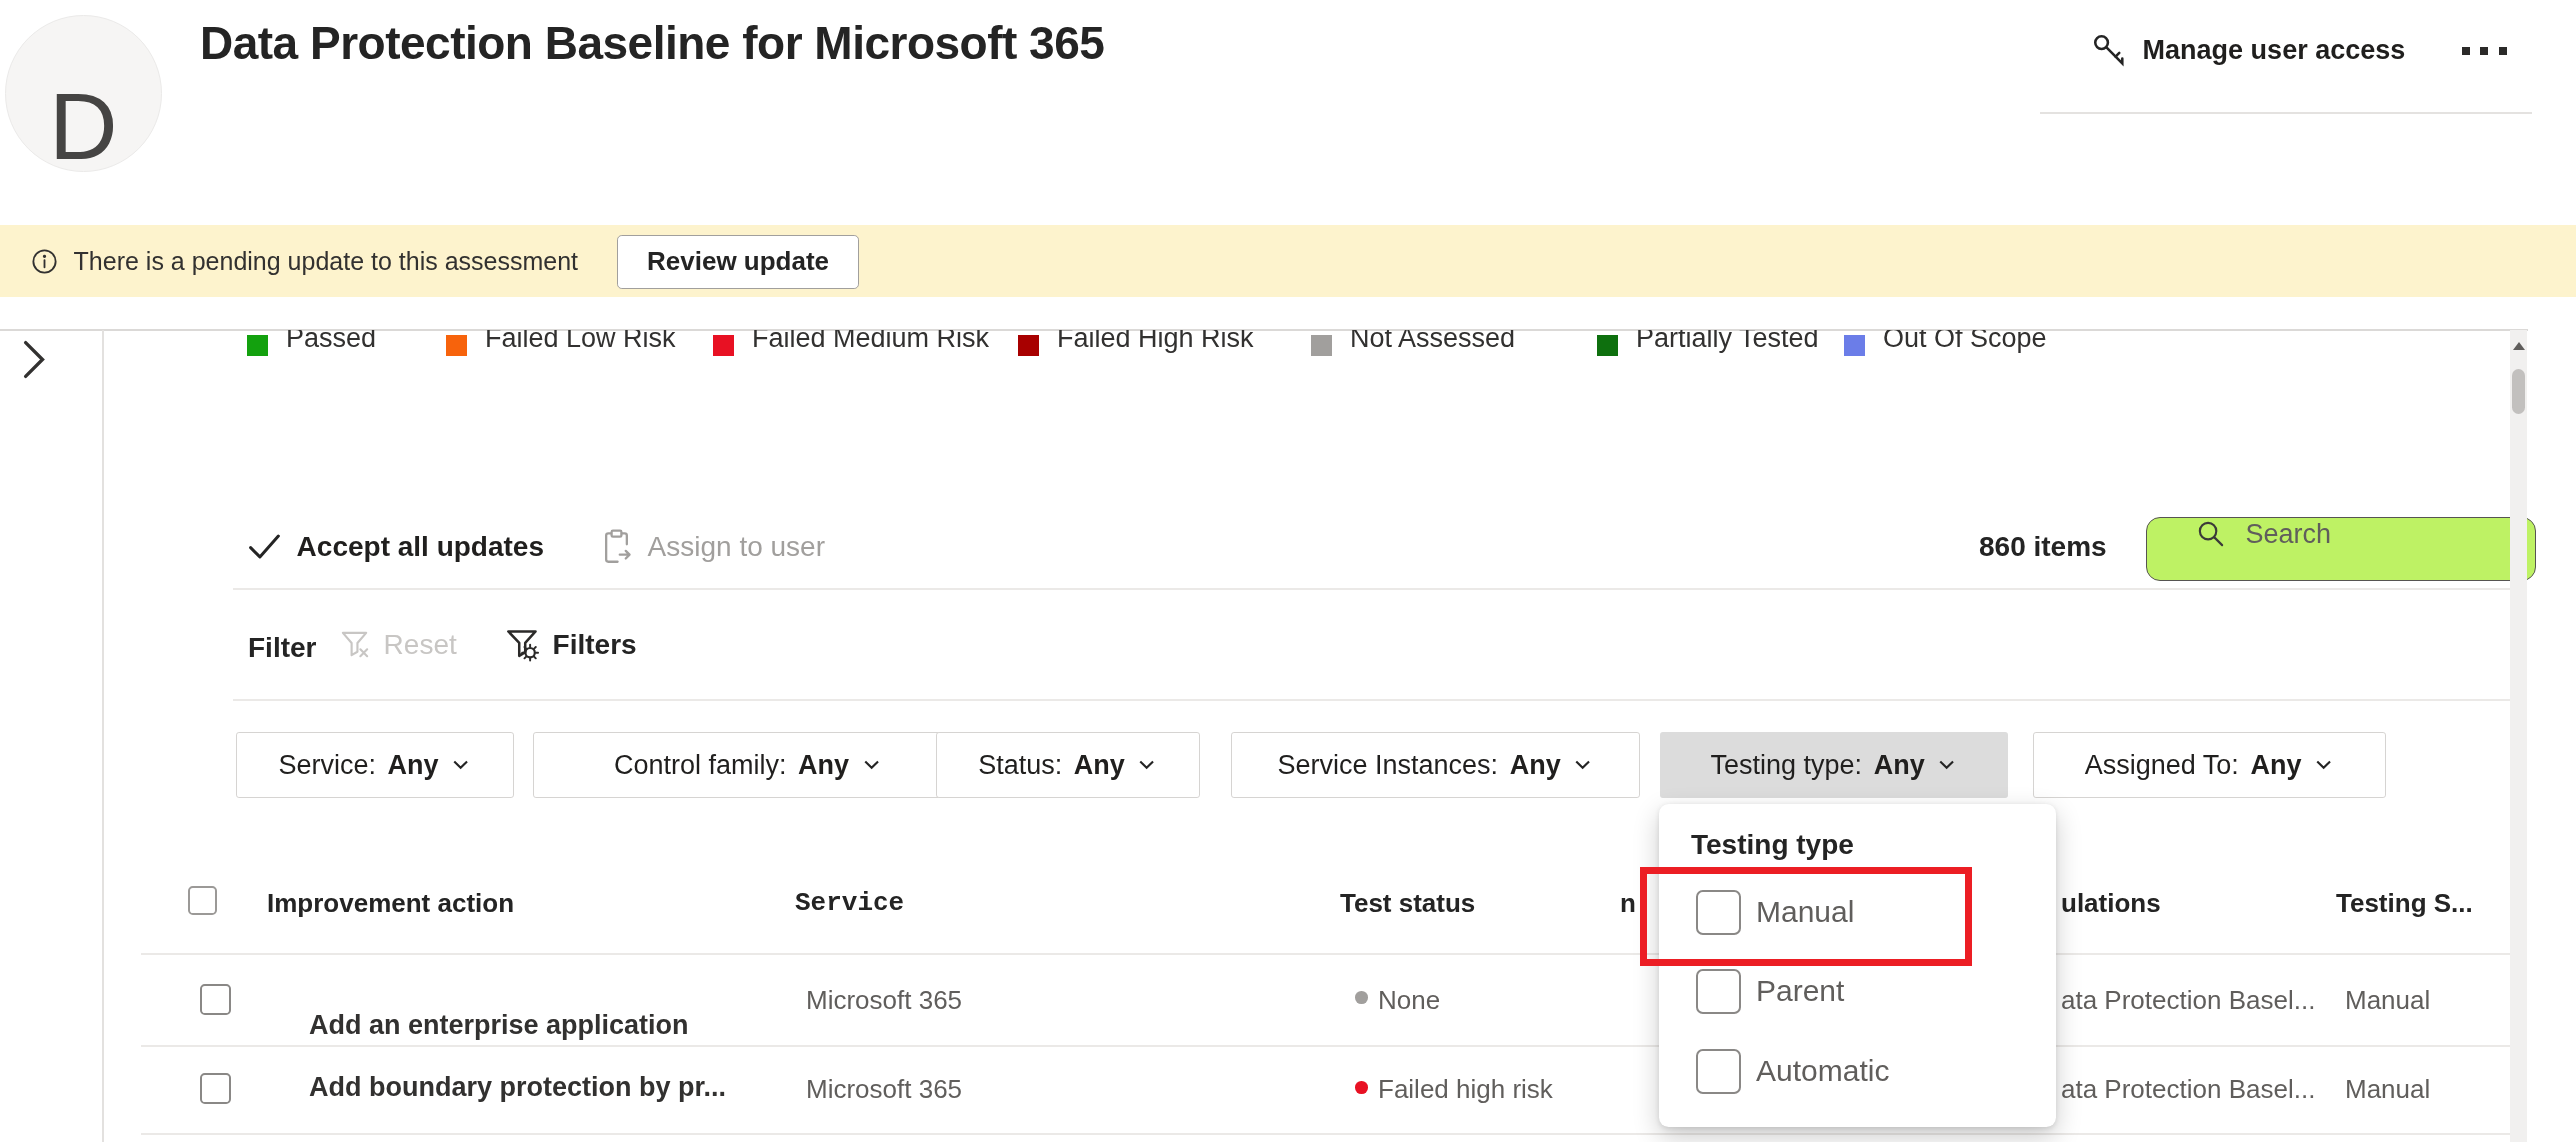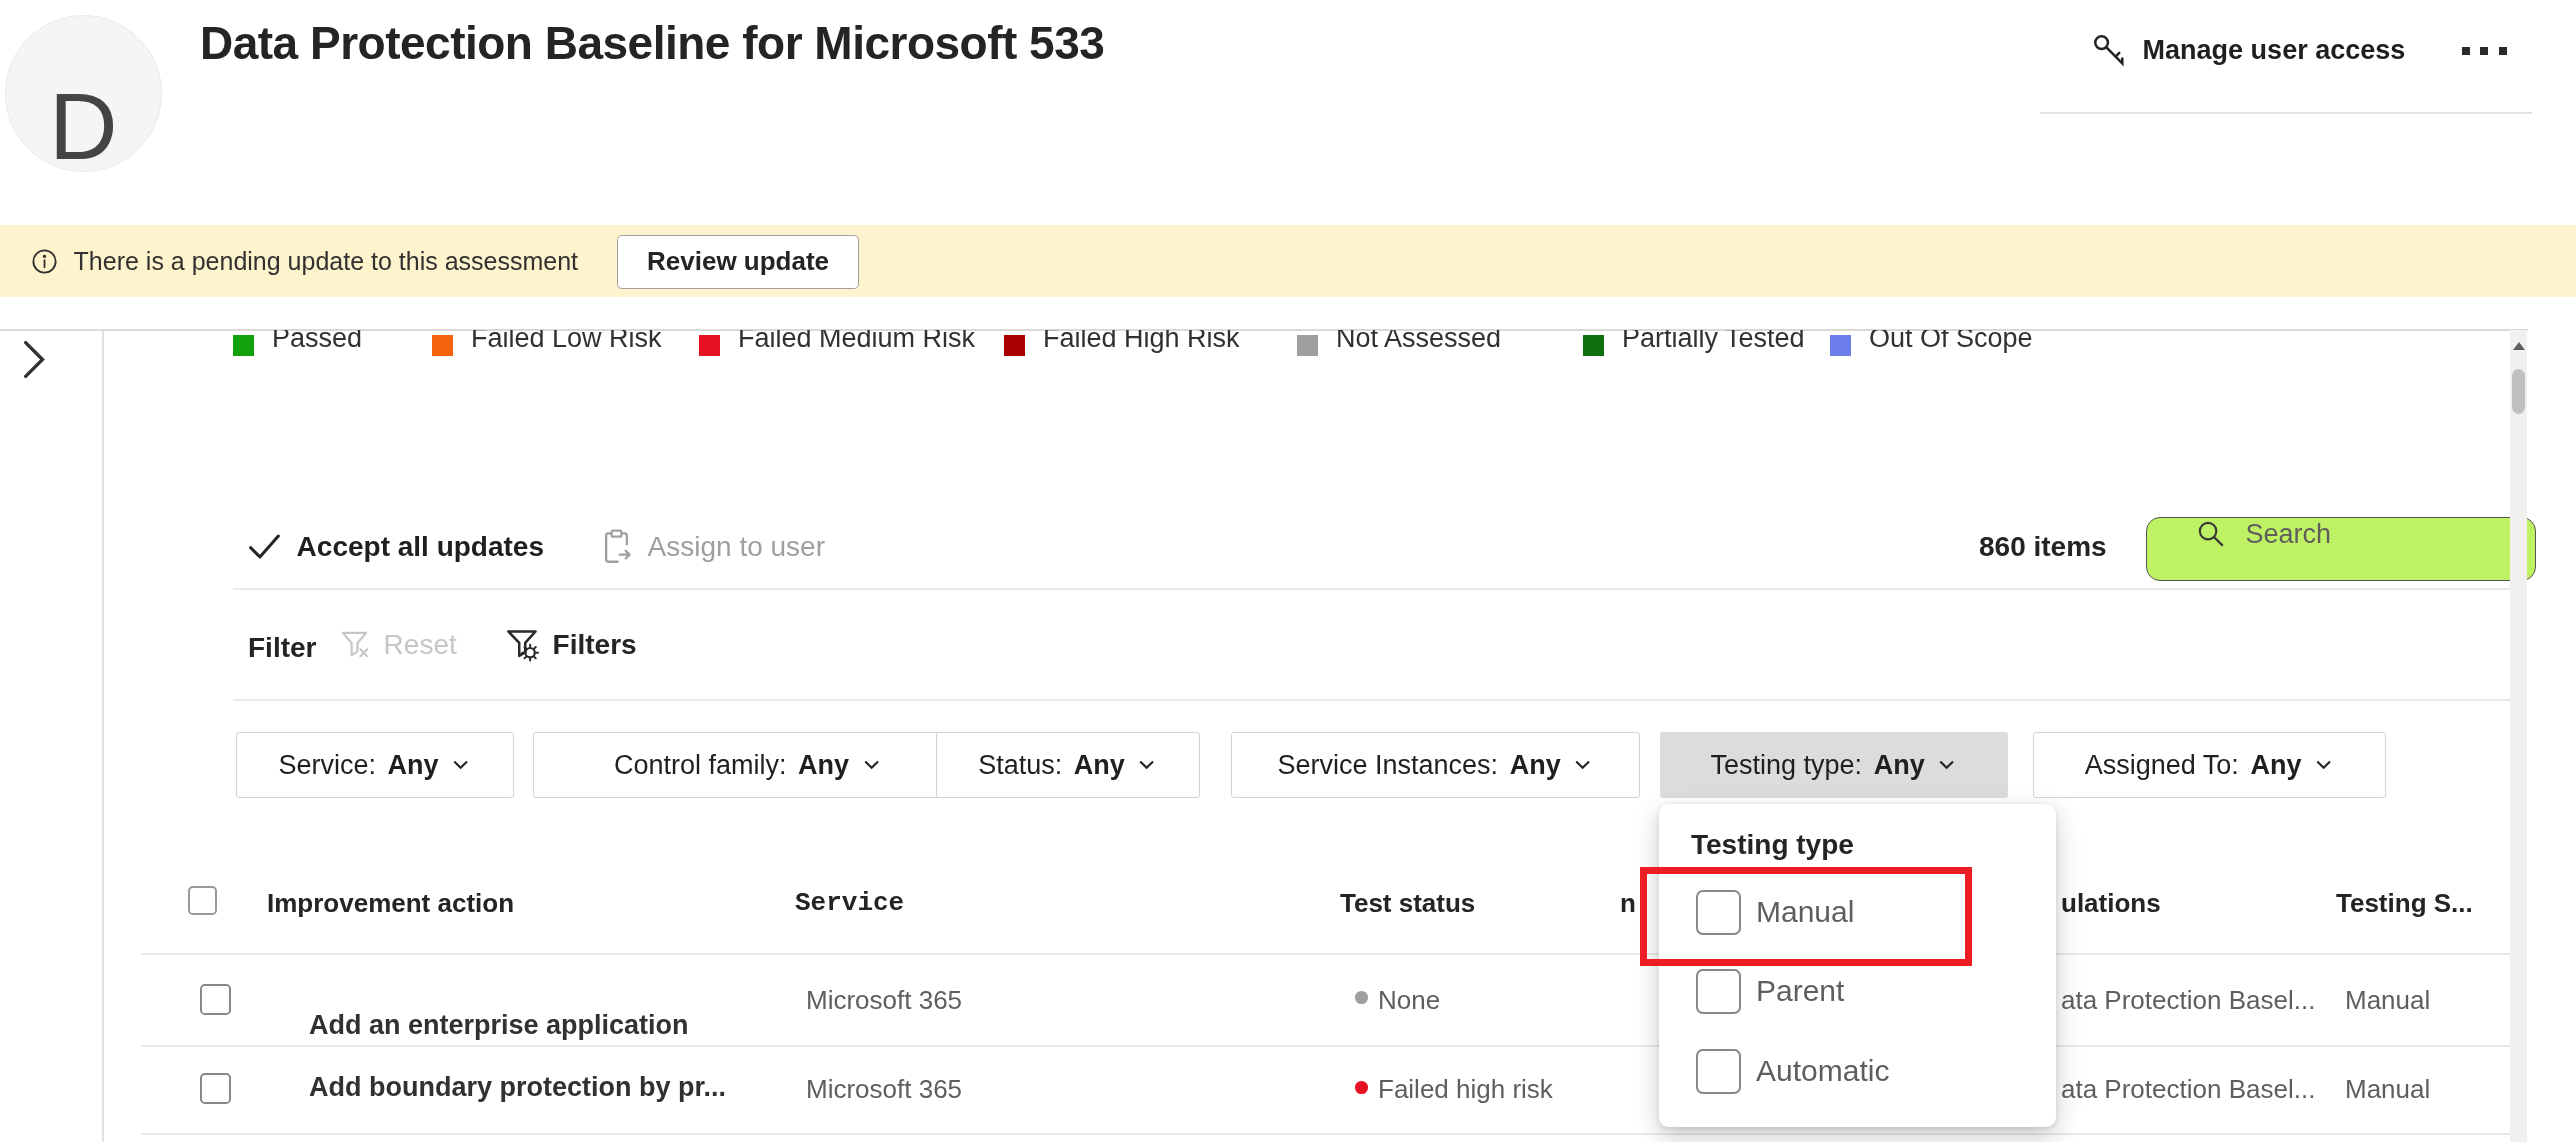--- a/index.html
+++ b/index.html
@@ -29,21 +29,21 @@
 
   
   .content-topline{left:0;top:329px;width:2528px;height:1.9px;background:#dbd9d7;}
   .left-rail{left:102px;top:330px;width:1.9px;height:812px;background:#e3e1df;}
   .scrollbar{left:2510px;top:330px;width:17.4px;height:812px;background:#f1f0ef;z-index:60;}
   .scroll-up{position:absolute;left:2.9px;top:11.6px;width:0;height:0;border-left:6.3px solid transparent;
              border-right:6.3px solid transparent;border-bottom:8.7px solid #5f5d5b;}
   .scroll-thumb{position:absolute;left:1.9px;top:39px;width:13.6px;height:45px;background:#c2c0be;border-radius:6.8px;}
 
   
-  .legend-strip{left:88px;top:330px;width:1966px;height:37px;overflow:hidden;}
+  .legend-strip{left:102px;top:330px;width:1966px;height:37px;overflow:hidden;}
   .legend-item{position:absolute;top:0;height:37px;}
   .legend-swatch{position:absolute;top:4.8px;width:21.3px;height:21.3px;}
   .legend-label{position:absolute;left:39px;top:-6.8px;font-size:27px;color:#323130;white-space:nowrap;}
   .legend-more{position:absolute;top:-6.8px;font-size:27px;color:#323130;white-space:nowrap;}
 
   
   .accept-btn{left:246px;top:528px;}
   .assign-btn{left:599px;top:528px;color:#a19f9d;}
   .assign-btn .cmd-label{color:#a19f9d;font-weight:400;}
   .items-count{left:1979px;top:531px;font-size:28px;font-weight:700;}
@@ -86,21 +86,21 @@
   .annotation{left:1640px;top:867px;width:318px;height:85px;border:7.8px solid #ec1e24;z-index:50;pointer-events:none;}
 </style>
 </head>
 <body>
 
 <div class="screen">
 
   <div class="abs avatar">
     <span>D</span>
   </div>
-  <div class="abs page-title nowrap">Data Protection Baseline for Microsoft 533</div>
+  <div class="abs page-title nowrap">Data Protection Baseline for Microsoft 365</div>
 
   <button class="abs flexrow cmd-btn" style="left:2090px;top:31px;">
     <span style="display:flex;">
       <svg width="39" height="39" viewBox="0 0 32 32" fill="none" stroke="#242424" stroke-width="2.1" stroke-linecap="round">
         <circle cx="9.5" cy="9.5" r="5.2"></circle>
         <path d="M13.5 13.5 L26.5 26.5 L26.5 22.5"></path>
         <path d="M21 21 L24 18"></path>
       </svg>
     </span>
     <span class="cmd-label">Manage user access</span>

